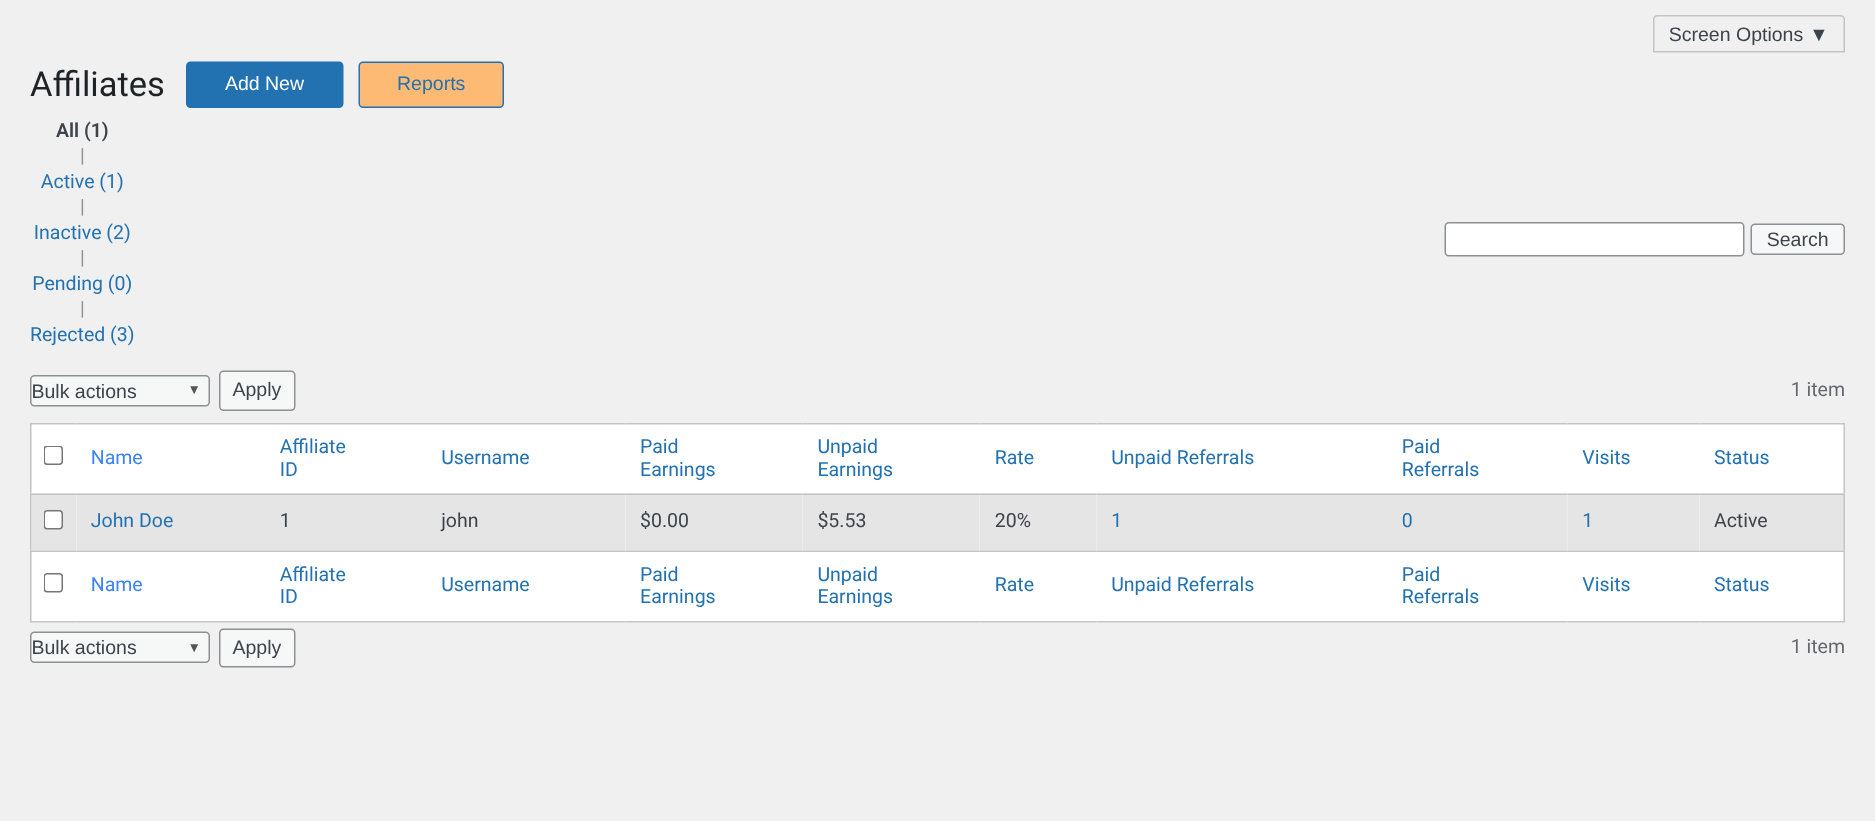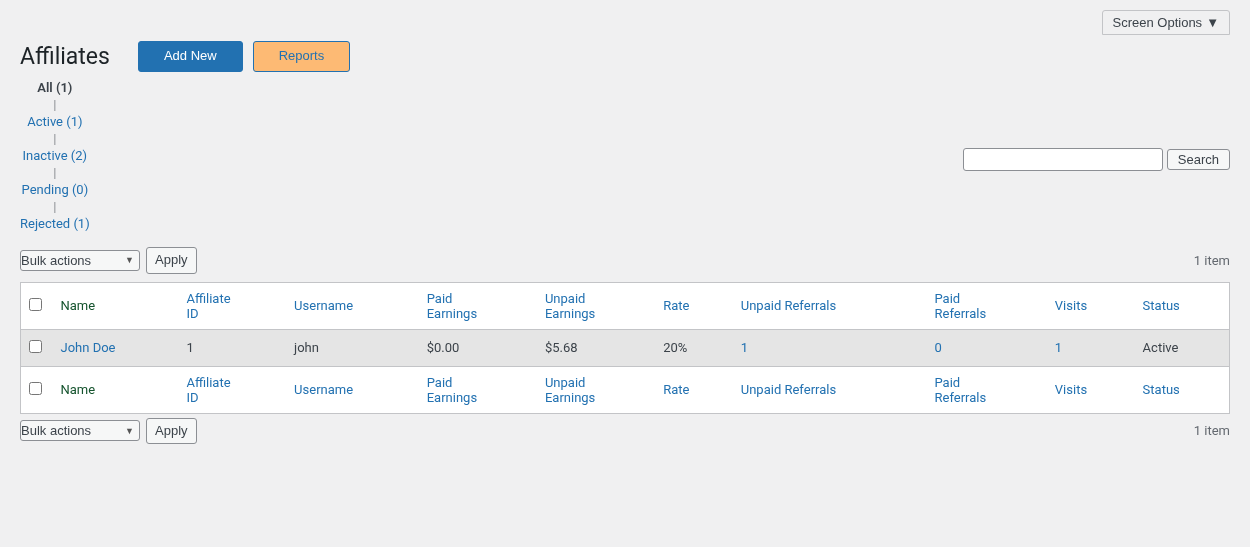--- a/index.html
+++ b/index.html
@@ -34,21 +34,21 @@
     .header-row {
       display: flex;
       align-items: center;
       gap: 10px;
       margin-bottom: 8px;
     }
     .page-title {
       font-size: 23px;
       font-weight: 400;
       color: #1d2327;
-      margin-right: 18px;
+      margin-right: 4px;
     }
     .btn {
       border-radius: 3px;
       padding: 4px 25px;
       font-size: 13px;
       cursor: pointer;
       line-height: 1.6;
     }
     .btn-primary {
       background: #2271b1;
@@ -170,21 +170,21 @@
     }
     thead th, tfoot th {
       text-align: left;
       padding: 8px 10px;
       font-weight: 400;
       color: #2271b1;
       border-bottom: 1px solid #c3c4c7;
       font-size: 13px;
     }
     thead th.col-name, tfoot th.col-name {
-      color: #14532d;
+      color: #3b82f6;
     }
     thead th.col-check, tfoot th.col-check {
       width: 30px;
       padding: 8px 8px;
     }
     tbody tr {
       background: #e5e5e5;
     }
     tbody td {
       padding: 10px 10px;
@@ -241,21 +241,21 @@
   <div class="top-bar">
     <div class="filter-links">
       <a class="filter-link current">All (1)</a>
       <span class="filter-sep">|</span>
       <a class="filter-link">Active (1)</a>
       <span class="filter-sep">|</span>
       <a class="filter-link">Inactive (2)</a>
       <span class="filter-sep">|</span>
       <a class="filter-link">Pending (0)</a>
       <span class="filter-sep">|</span>
-      <a class="filter-link">Rejected (1)</a>
+      <a class="filter-link">Rejected (3)</a>
     </div>
     <div class="search-box">
       <input type="text" class="search-input" style="">
       <button class="search-btn">Search</button>
     </div>
   </div>
 
   <div class="tablenav">
     <div class="tablenav-left">
       <div class="select-wrapper">
@@ -291,21 +291,21 @@
       <tr>
         <td class="col-check">
           <input type="checkbox" style="">
         </td>
         <td>
           <a class="td-link">John Doe</a>
         </td>
         <td>1</td>
         <td>john</td>
         <td>$0.00</td>
-        <td>$5.68</td>
+        <td>$5.53</td>
         <td>20%</td>
         <td class="td-blue">1</td>
         <td class="td-blue">0</td>
         <td class="td-blue">1</td>
         <td>Active</td>
       </tr>
     </tbody>
     <tfoot>
       <tr>
         <th class="col-check">

